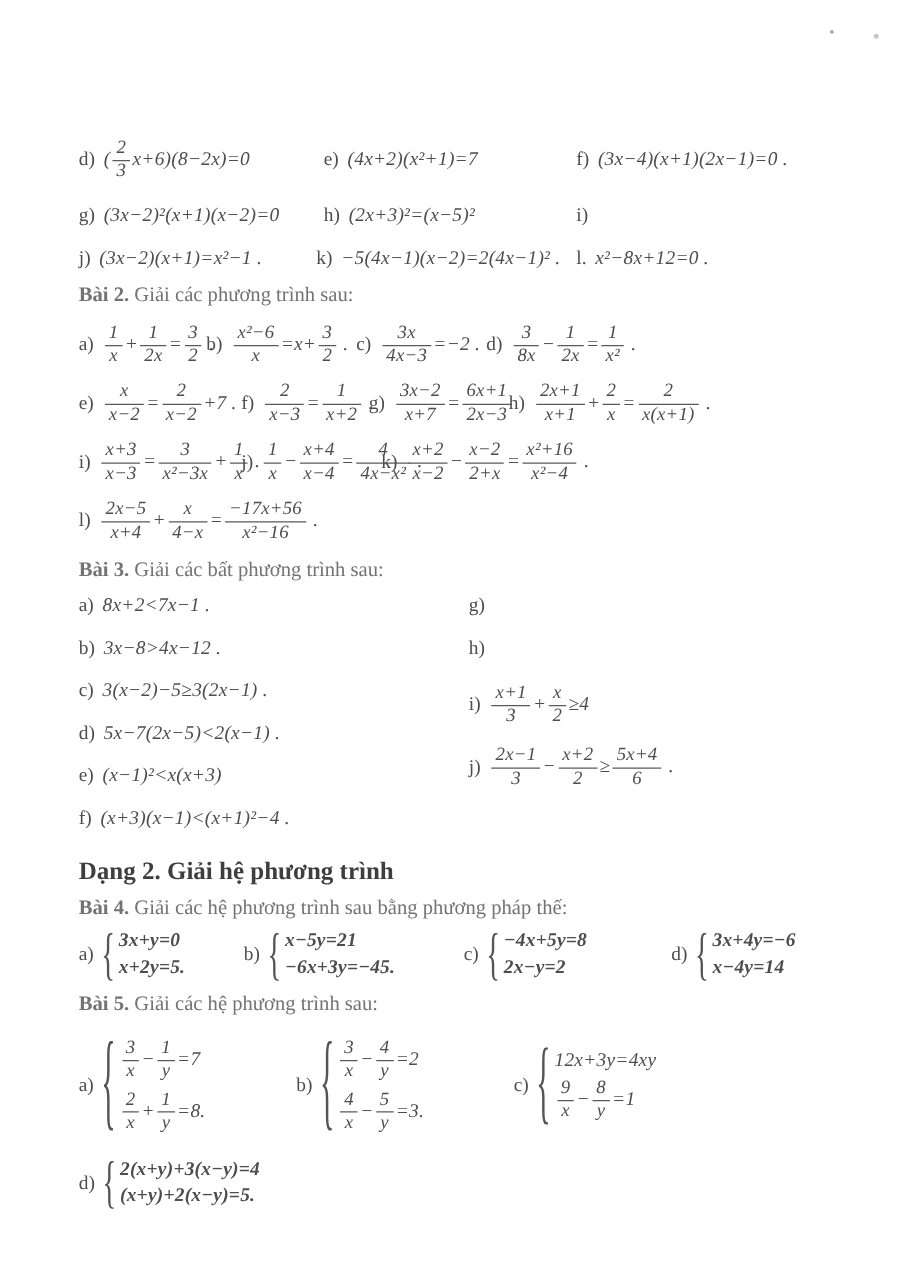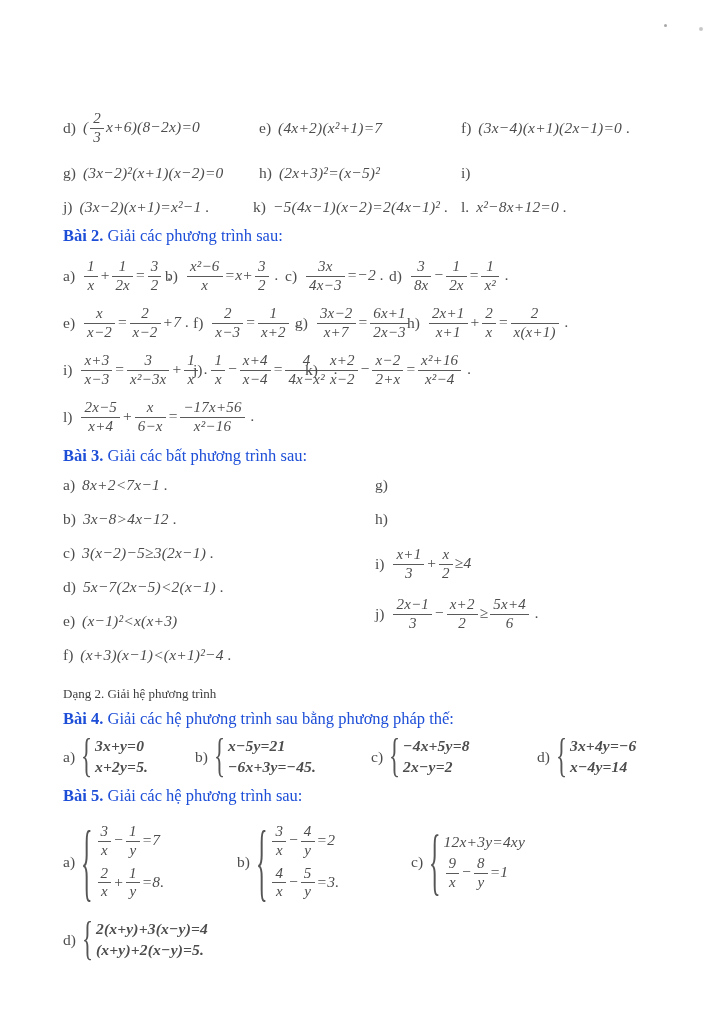--- a/index.html
+++ b/index.html
@@ -21,23 +21,23 @@
   .frac .num{display:block;padding:0 3px 1px;border-bottom:1px solid #5a5a5a;line-height:1.05;}
   .frac .den{display:block;padding:1px 3px 0;line-height:1.05;}
 
   
   .trow{display:grid;align-items:center;}
   .trow-1{grid-template-columns:196px 202px auto;margin-bottom:12px;min-height:48px;}
   .trow-2{grid-template-columns:196px 202px auto;margin-bottom:16px;}
   .trow-3{grid-template-columns:190px 208px auto;margin-bottom:10px;}
 
   
-  .heading{font-size:16.5px;color:#1d4ed8;margin:7px 0 8px;}
+  .heading{font-size:16.5px;color:#737373;margin:7px 0 8px;}
   .heading b{font-weight:bold;}
-  .heading-plain{font-weight:normal;font-size:13px;color:#3e3e3e;margin:8px 0 5px;}
+  .heading-plain{font-weight:bold;font-size:20px;color:#3e3e3e;margin:8px 0 5px;}
 
   
   .b2row{display:grid;align-items:center;min-height:44px;}
   .b2row-1{grid-template-columns:102px 120px 104px auto;margin-bottom:3px;}
   .b2row-2{grid-template-columns:130px 102px 112px auto;margin-bottom:3px;}
   .b2row-3{grid-template-columns:130px 112px auto;margin-bottom:3px;}
   .b2row-4{grid-template-columns:auto;margin-bottom:2px;}
 
   
   .b3grid{display:grid;grid-template-columns:312px auto;margin-top:4px;}
@@ -162,21 +162,21 @@
           <span class="math"><span class="frac"><span class="num">1</span><span class="den">x</span></span>−<span class="frac"><span class="num">x+4</span><span class="den">x−4</span></span>=<span class="frac"><span class="num">4</span><span class="den">4x−x²</span></span> .</span>
         </span>
       <span class="eq">
           <span class="lbl">k)</span>
           <span class="math"><span class="frac"><span class="num">x+2</span><span class="den">x−2</span></span>−<span class="frac"><span class="num">x−2</span><span class="den">2+x</span></span>=<span class="frac"><span class="num">x²+16</span><span class="den">x²−4</span></span> .</span>
         </span>
     </div>
     <div class="b2row b2row-4">
       <span class="eq">
           <span class="lbl">l)</span>
-          <span class="math"><span class="frac"><span class="num">2x−5</span><span class="den">x+4</span></span>+<span class="frac"><span class="num">x</span><span class="den">6−x</span></span>=<span class="frac"><span class="num">−17x+56</span><span class="den">x²−16</span></span> .</span>
+          <span class="math"><span class="frac"><span class="num">2x−5</span><span class="den">x+4</span></span>+<span class="frac"><span class="num">x</span><span class="den">4−x</span></span>=<span class="frac"><span class="num">−17x+56</span><span class="den">x²−16</span></span> .</span>
         </span>
     </div>
 
     <div class="heading"><b>Bài 3.</b><span> Giải các bất phương trình sau:</span></div>
     <div class="b3grid">
       <div class="b3col">
         <div class="eq">
             <span class="lbl">a)</span>
             <span class="math">8x+2&lt;7x−1 .</span>
           </div>

